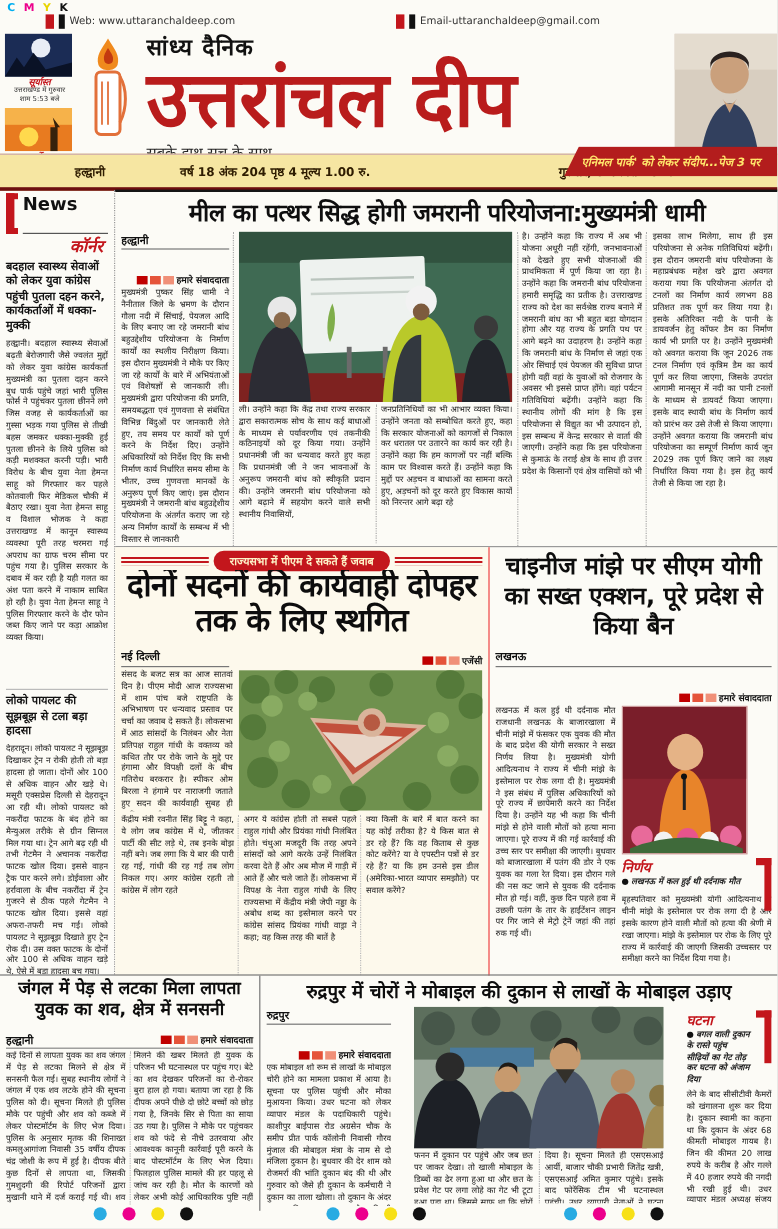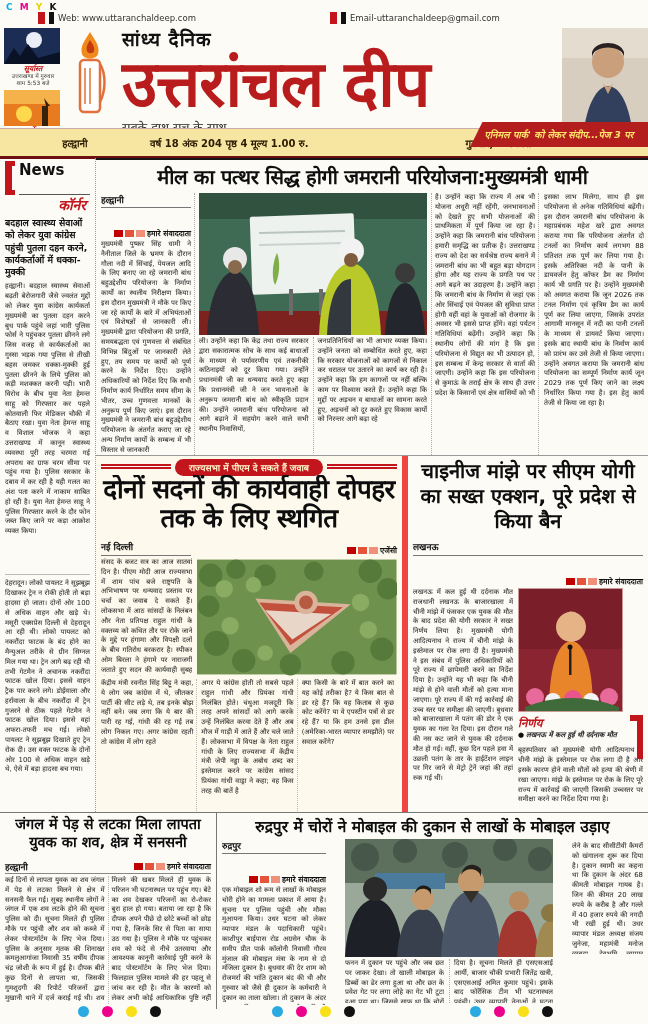--- a/index.html
+++ b/index.html
@@ -62,21 +62,21 @@
   .under-photo{display:flex;gap:4px;height:116px;overflow:hidden;margin-top:2px;}
   .under-photo .c{flex:1;overflow:hidden;}
   .citybar{font-size:9px;font-weight:bold;color:#111;}
   .cityrule{border-top:1px solid #777;margin:1px 0 1px 0;}
   .bylinerow{display:flex;align-items:center;gap:2px;justify-content:flex-end;margin-bottom:2px;margin-top:20px;}
   .byline{font-size:7.6px;font-weight:bold;color:#111;}
   .blk{width:9px;height:7px;display:inline-block;}
   .blk1{background:#c00000}.blk2{background:#e5543a}.blk3{background:#f09078}
   
   .midrow{display:flex;height:357px;border-top:1px solid #999;}
-  .parl{width:312px;border-right:6px solid #ef4444;box-sizing:border-box;padding:3px 5px;overflow:hidden;background:#fdf9ec;}
+  .parl{width:312px;border-right:1px solid #ef4444;box-sizing:border-box;padding:3px 5px;overflow:hidden;background:#fdf9ec;}
   .kickrow{display:flex;align-items:center;gap:4px;height:16px;}
   .kickline{flex:1;height:7px;background:repeating-linear-gradient(to bottom,#c3161c 0 1.6px,transparent 1.6px 3.4px);}
   .kicker{background:#c3161c;color:#fdf3c8;font-weight:bold;font-size:9px;border-radius:9px;
           padding:2px 14px;white-space:nowrap;}
   .parl-headline{font-size:26px;font-weight:800;line-height:1.12;text-align:center;color:#0d0d0d;
                  letter-spacing:-0.5px;height:60px;overflow:hidden;}
   .parl-top{display:flex;gap:5px;height:118px;margin-top:1px;}
   .parl-left{width:94px;overflow:hidden;}
   .parl-photo{width:205px;height:118px;display:block;}
   .parl-cols{display:flex;gap:4px;height:134px;overflow:hidden;margin-top:3px;}
@@ -193,20 +193,21 @@
 
     <div class="sidebar">
       <div class="nc-head">
         <div class="nc-bracket"></div>
         <div class="nc-news">News</div>
         <div class="nc-corner">कॉर्नर</div>
       </div>
       <div class="sb-headline">बदहाल स्वास्थ्य सेवाओं को लेकर युवा कांग्रेस पहुंची पुतला दहन करने, कार्यकर्ताओं में धक्का-मुक्की</div>
       <div class="bodytxt" style="height:288px;overflow:hidden">हल्द्वानी। बदहाल स्वास्थ्य सेवाओं बढ़ती बेरोजगारी जैसे ज्वलंत मुद्दों को लेकर युवा कांग्रेस कार्यकर्ता मुख्यमंत्री का पुतला दहन करने बुध पार्क पहुंचे जहां भारी पुलिस फोर्स ने पहुंचकर पुतला छीनने लगे जिस वजह से कार्यकर्ताओं का गुस्सा भड़क गया पुलिस से तीखी बहस जमकर धक्का-मुक्की हुई पुतला छीनने के लिये पुलिस को कड़ी मशक्कत करनी पड़ी। भारी विरोध के बीच युवा नेता हेमन्त साहू को गिरफ्तार कर पहले कोतवाली फिर मेडिकल चौकी में बैठाए रखा। युवा नेता हेमन्त साहू व विशाल भोजक ने कहा उत्तराखण्ड में कानून स्वास्थ्य व्यवस्था पूरी तरह चरमरा गई अपराध का ग्राफ चरम सीमा पर पहुंच गया है। पुलिस सरकार के दबाव में कर रही है यही गलत का अंश पता करने में नाकाम साबित हो रही है। युवा नेता हेमन्त साहू ने पुलिस गिरफ्तार करने के दौर फोन जब्त किए जाने पर कड़ा आक्रोश व्यक्त किया।</div>
       <div class="sb-divider"></div>
+      <div class="sb-headline">लोको पायलट की सूझबूझ से टला बड़ा हादसा</div>
       <div class="bodytxt" style="height:230px;overflow:hidden">देहरादून। लोको पायलट ने सूझबूझ दिखाकर ट्रेन न रोकी होती तो बड़ा हादसा हो जाता। दोनों ओर 100 से अधिक वाहन और खड़े थे। मसूरी एक्सप्रेस दिल्ली से देहरादून आ रही थी। लोको पायलट को नकरौंदा फाटक के बंद होने का मैन्युअल तरीके से ग्रीन सिग्नल मिल गया था। ट्रेन आगे बढ़ रही थी तभी गेटमैन ने अचानक नकरौंदा फाटक खोल दिया। इससे वाहन ट्रैक पार करने लगे। डोईवाला और हर्रावाला के बीच नकरौंदा में ट्रेन गुजरने से ठीक पहले गेटमैन ने फाटक खोल दिया। इससे वहां अफरा-तफरी मच गई। लोको पायलट ने सूझबूझ दिखाते हुए ट्रेन रोक दी। उस वक्त फाटक के दोनों ओर 100 से अधिक वाहन खड़े थे, ऐसे में बड़ा हादसा बच गया।</div>
     </div>
 
     <div class="main">
 
       <div class="lead">
         <div class="lead-headline">मील का पत्थर सिद्ध होगी जमरानी परियोजना:मुख्यमंत्री धामी</div>
         <div class="lead-cols">
           <div class="lcol lcol1">
             <div class="citybar">हल्द्वानी</div>
@@ -411,20 +412,25 @@
             <circle cx="174" cy="62" r="10" fill="#b98a60"></circle>
             <path d="M190 118 C192 92 198 82 204 82 L208 82 L208 118 Z" fill="#a08a52"></path>
             <circle cx="205" cy="74" r="9" fill="#8a7744"></circle>
           </svg>
           <div class="t-under">
             <div class="c bodytxt">फनन में दुकान पर पहुंचे और जब छत पर जाकर देखा। तो खाली मोबाइल के डिब्बों का ढेर लगा हुआ था और छत के प्रवेश गेट पर लगा लोहे का गेट भी टूटा हुआ पड़ा था। जिससे साफ था कि चोरों ने बेखौफ होकर चोरी की वारदात को अंजाम</div>
             <div class="c bodytxt" style="border-left:1px dotted #aaa;padding-left:4px">दिया है। सूचना मिलते ही एसएसआई आर्यी, बाजार चौकी प्रभारी जितेंद्र खत्री, एसएसआई अमित कुमार पहुंचे। इसके बाद फोरेंसिक टीम भी घटनास्थल पहुंची। उधर व्यापारी नेताओं ने घटना पर नाराजगी भी जताई। पुलिस ने घटना की जानकारी</div>
           </div>
         </div>
         <div class="t-right">
+          <div class="infobox">
+            <div class="bracket"></div>
+            <div class="box-label">घटना</div>
+            <div class="box-point"><span class="bullet">●</span><span>बगल वाली दुकान के रास्ते पहुंच सीढ़ियों का गेट तोड़ कर घटना को अंजाम दिया</span></div>
+          </div>
           <div class="bodytxt" style="height:112px;overflow:hidden;margin-top:3px">लेने के बाद सीसीटीवी कैमरों को खंगालना शुरू कर दिया है। दुकान स्वामी का कहना था कि दुकान के अंदर 68 कीमती मोबाइल गायब है। जिन की कीमत 20 लाख रुपये के करीब है और गल्ले में 40 हजार रुपये की नगदी भी रखी हुई थी। उधर व्यापार मंडल अध्यक्ष संजय जुनेजा, महामंत्री मनोज छाबड़ा, देवभूमि व्यापार मंडल के कोषाध्यक्ष द्वारामंत्र, संजय ठुकराल आदि पहुंचे। व्यापार मंडल ने घटना पर रोष जाहिर करते हुए पुलिस की कार्रवाई पर सवाल खड़े किए।</div>
         </div>
       </div>
     </div>
   </div>
 
   <div class="dots dg1">
     <span class="d-c"></span>
       <span class="d-m"></span>
       <span class="d-y"></span>

